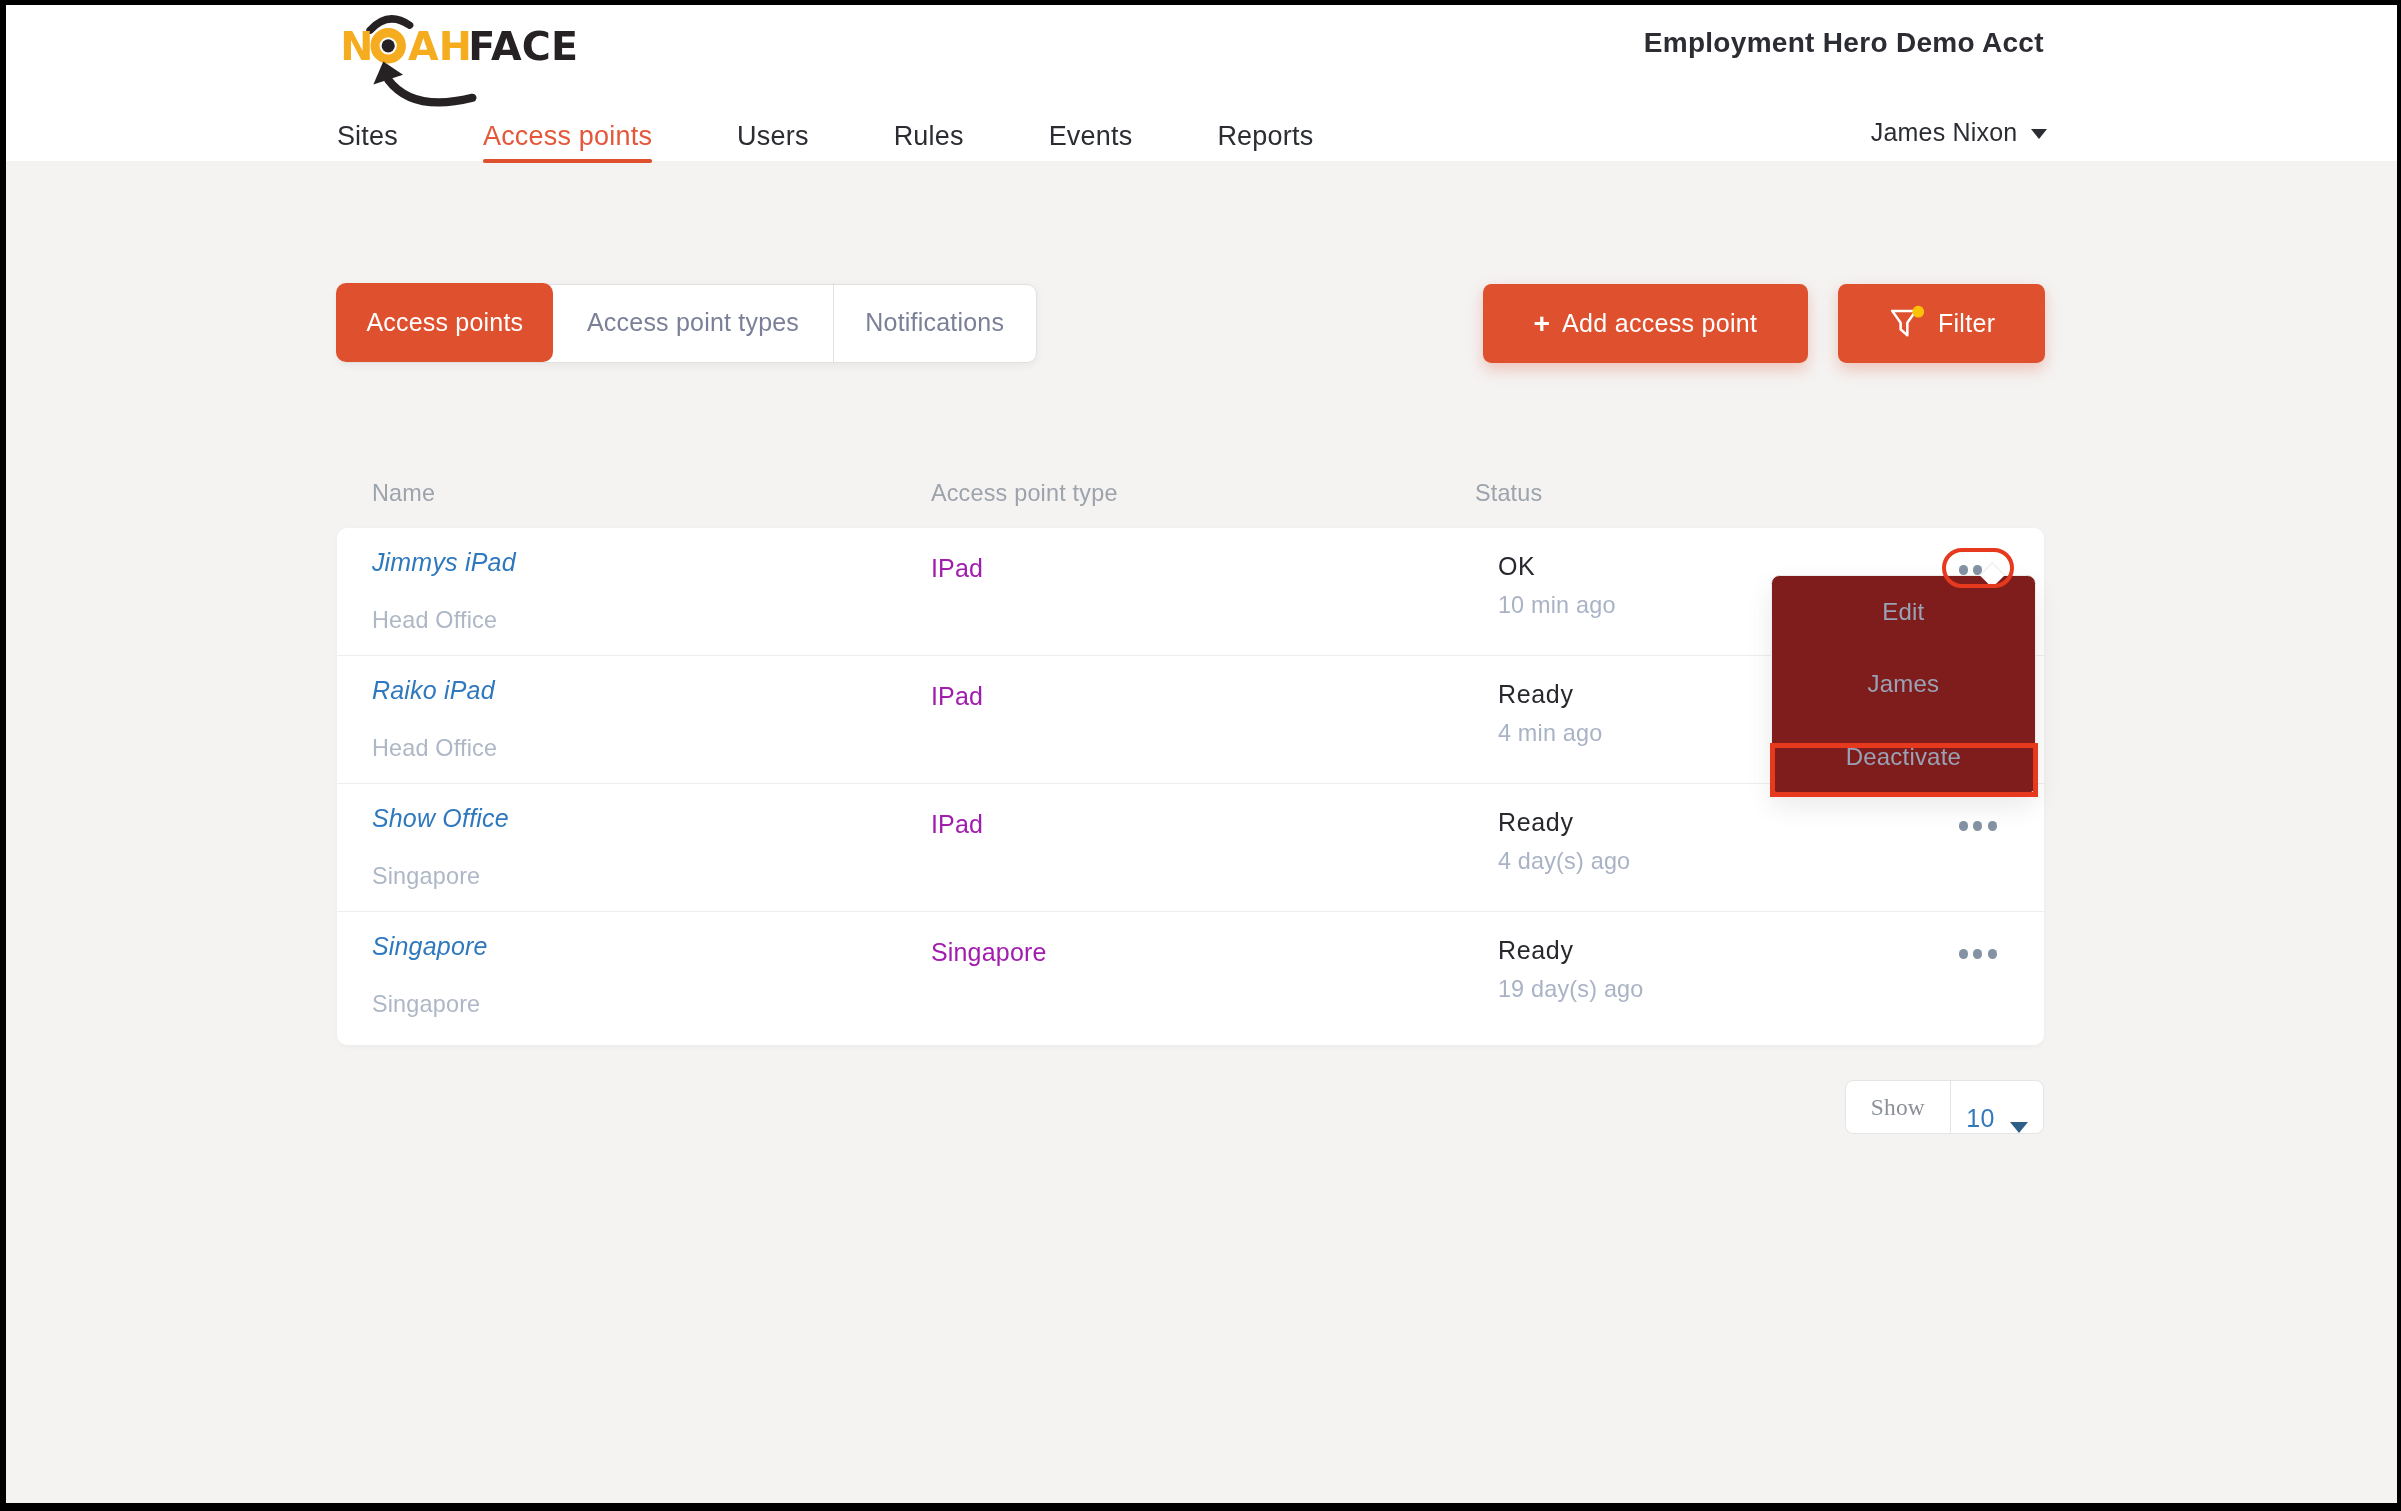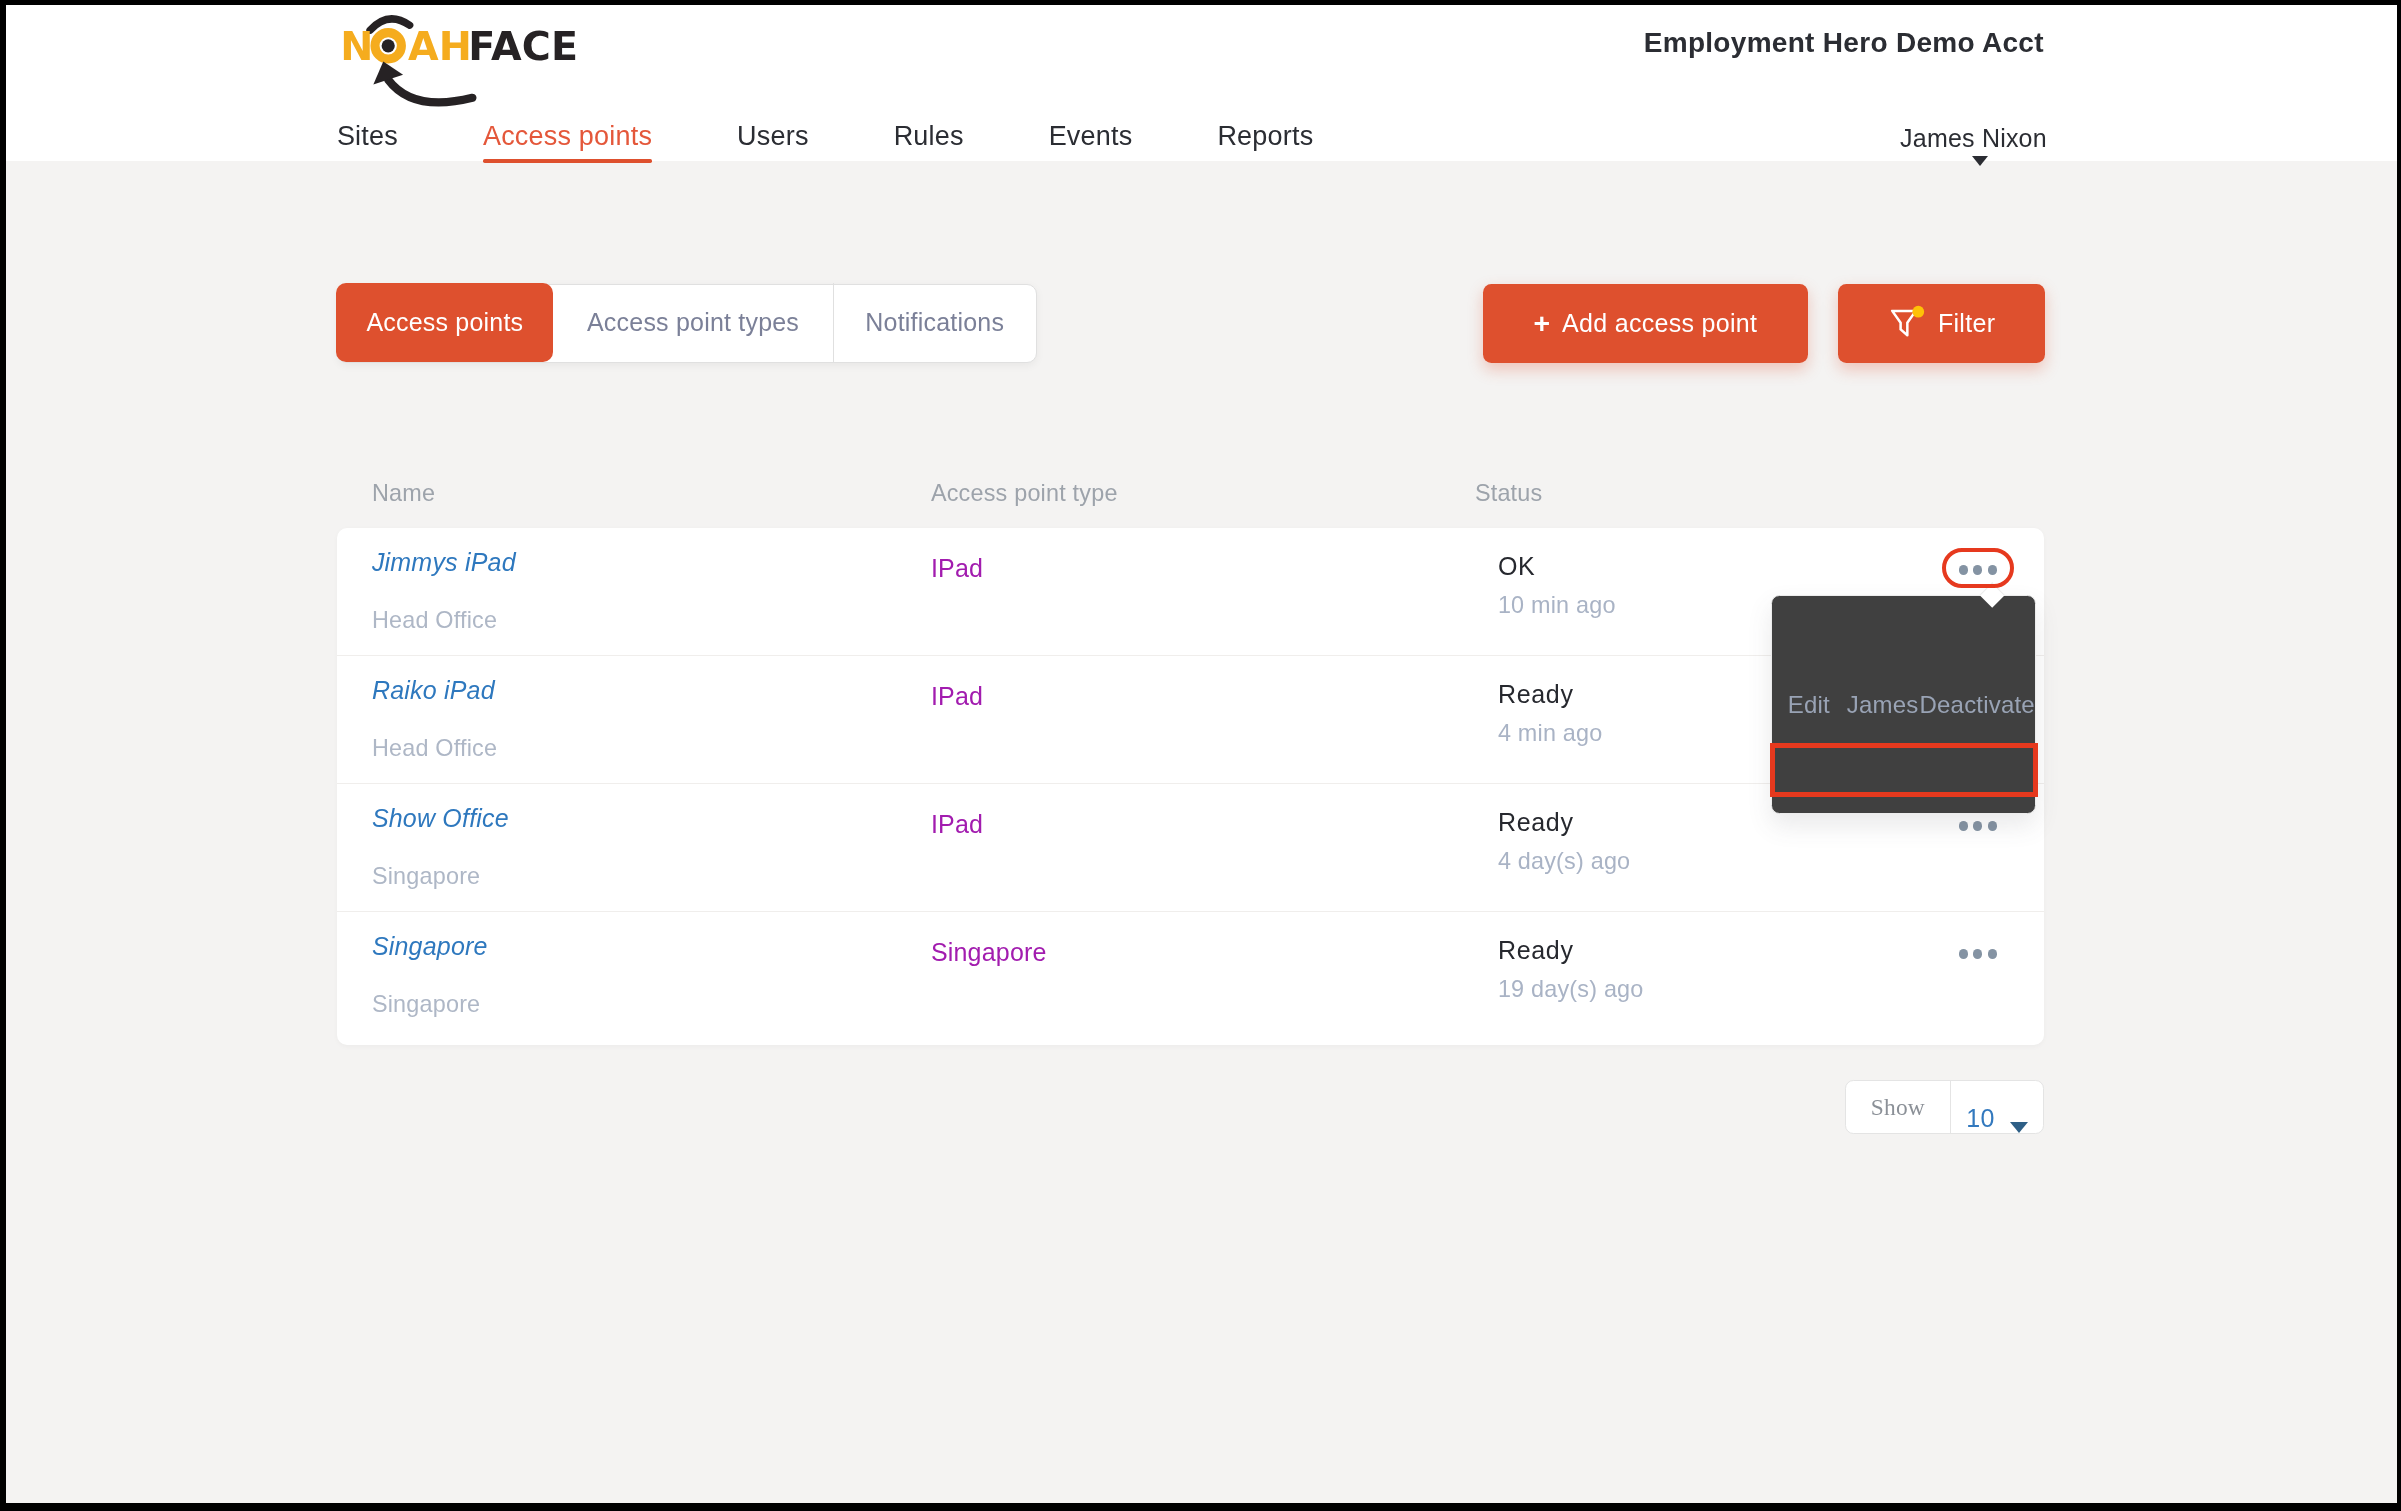--- a/index.html
+++ b/index.html
@@ -38,22 +38,22 @@
   .nav-item{
     position:relative;margin-right:85px;font-size:27px;color:#2B2D33;
     line-height:32px;cursor:pointer;white-space:nowrap;
   }
   .nav-item.active{color:var(--nav-active-orange);}
   .nav-item.active::after{
     content:"";position:absolute;left:0;right:0;bottom:-11px;height:4.2px;
     background:var(--accent-orange);border-radius:1.7px;
   }
   .user-menu{
-    position:absolute;right:350px;top:119px;display:flex;align-items:center;
-    font-size:25px;color:#2B2D33;cursor:pointer;flex-direction:column;
+    position:absolute;right:350px;top:113px;display:flex;align-items:center;
+    font-size:25px;color:#2B2D33;cursor:pointer;
   }
   .caret-down{
     width:0;height:0;margin-left:13.4px;margin-top:3.3px;
     border-left:8.4px solid transparent;border-right:8.4px solid transparent;
     border-top:10px solid #2B2D33;
   }
   
   .tab-group{
     position:absolute;left:331px;top:279px;height:79px;width:700px;
     background:#fff;border:1.7px solid #E0E0E0;border-radius:10px;
@@ -98,24 +98,24 @@
   .ap-type{position:absolute;left:594px;top:26px;font-size:25px;font-weight:500;color:#a21caf;}
   .ap-status{position:absolute;left:1161px;top:24px;font-size:25px;font-weight:500;letter-spacing:0.7px;color:var(--status-text);}
   .ap-time{position:absolute;left:1161px;top:64px;font-size:23.4px;color:#A9B3C5;}
   .dots-btn{
     position:absolute;right:47px;top:32px;height:20px;width:38px;
     display:flex;align-items:center;justify-content:space-between;cursor:pointer;
   }
   .dots-btn i{width:9.2px;height:9.2px;border-radius:50%;background:#8493A3;}
   
   .ctx-menu{
-    position:absolute;left:1765px;top:590px;width:265px;height:219px;
-    background:#404040;border:1.7px solid #ECECEC;border-radius:8.4px;z-index:5;
+    position:absolute;left:1765px;top:570px;width:265px;height:219px;
+    background:#7f1d1d;border:1.7px solid #ECECEC;border-radius:8.4px;z-index:5;
     box-shadow:0 11.7px 25px rgba(80,80,90,0.12);
-    display:flex;flex-direction:row;
+    display:flex;flex-direction:column;
   }
   .ctx-notch{
     position:absolute;top:-10px;left:211px;width:18.4px;height:18.4px;background:#fff;
     border-left:1.7px solid #ECECEC;border-top:1.7px solid #ECECEC;
     transform:rotate(45deg);
   }
   .ctx-item{
     flex:1;display:flex;align-items:center;justify-content:center;
     font-size:24px;color:var(--menu-text);cursor:pointer;
   }

